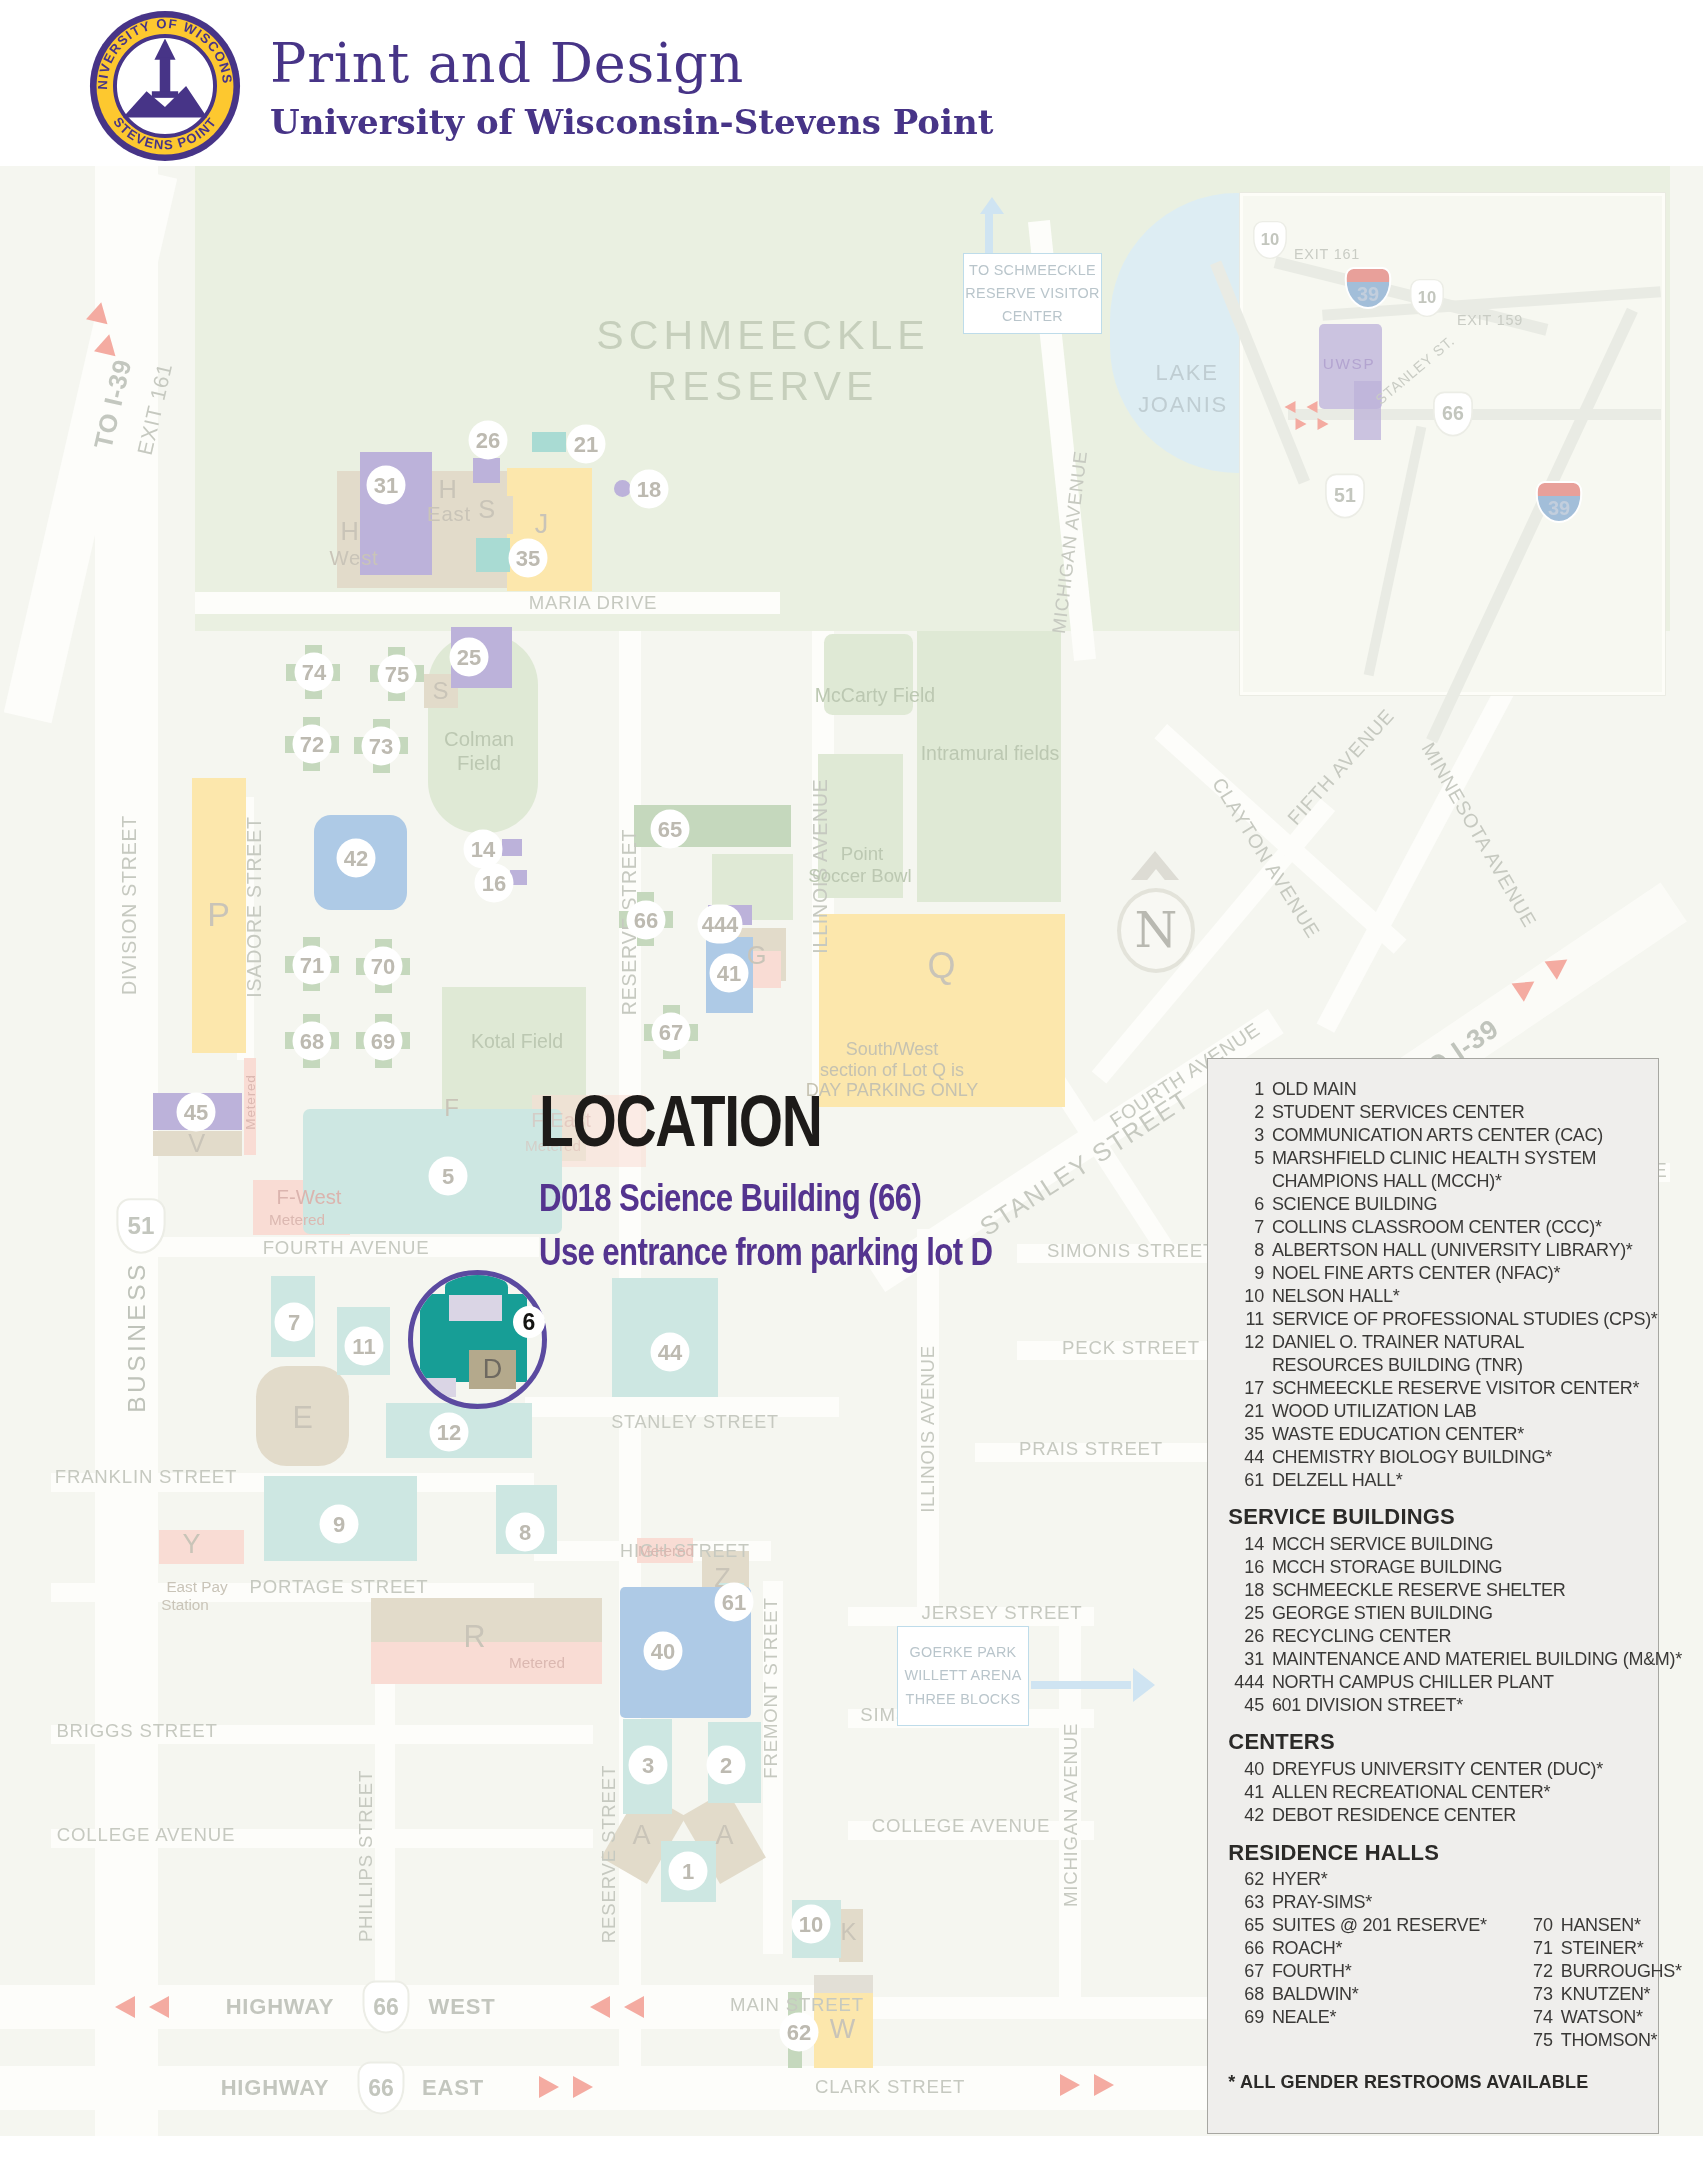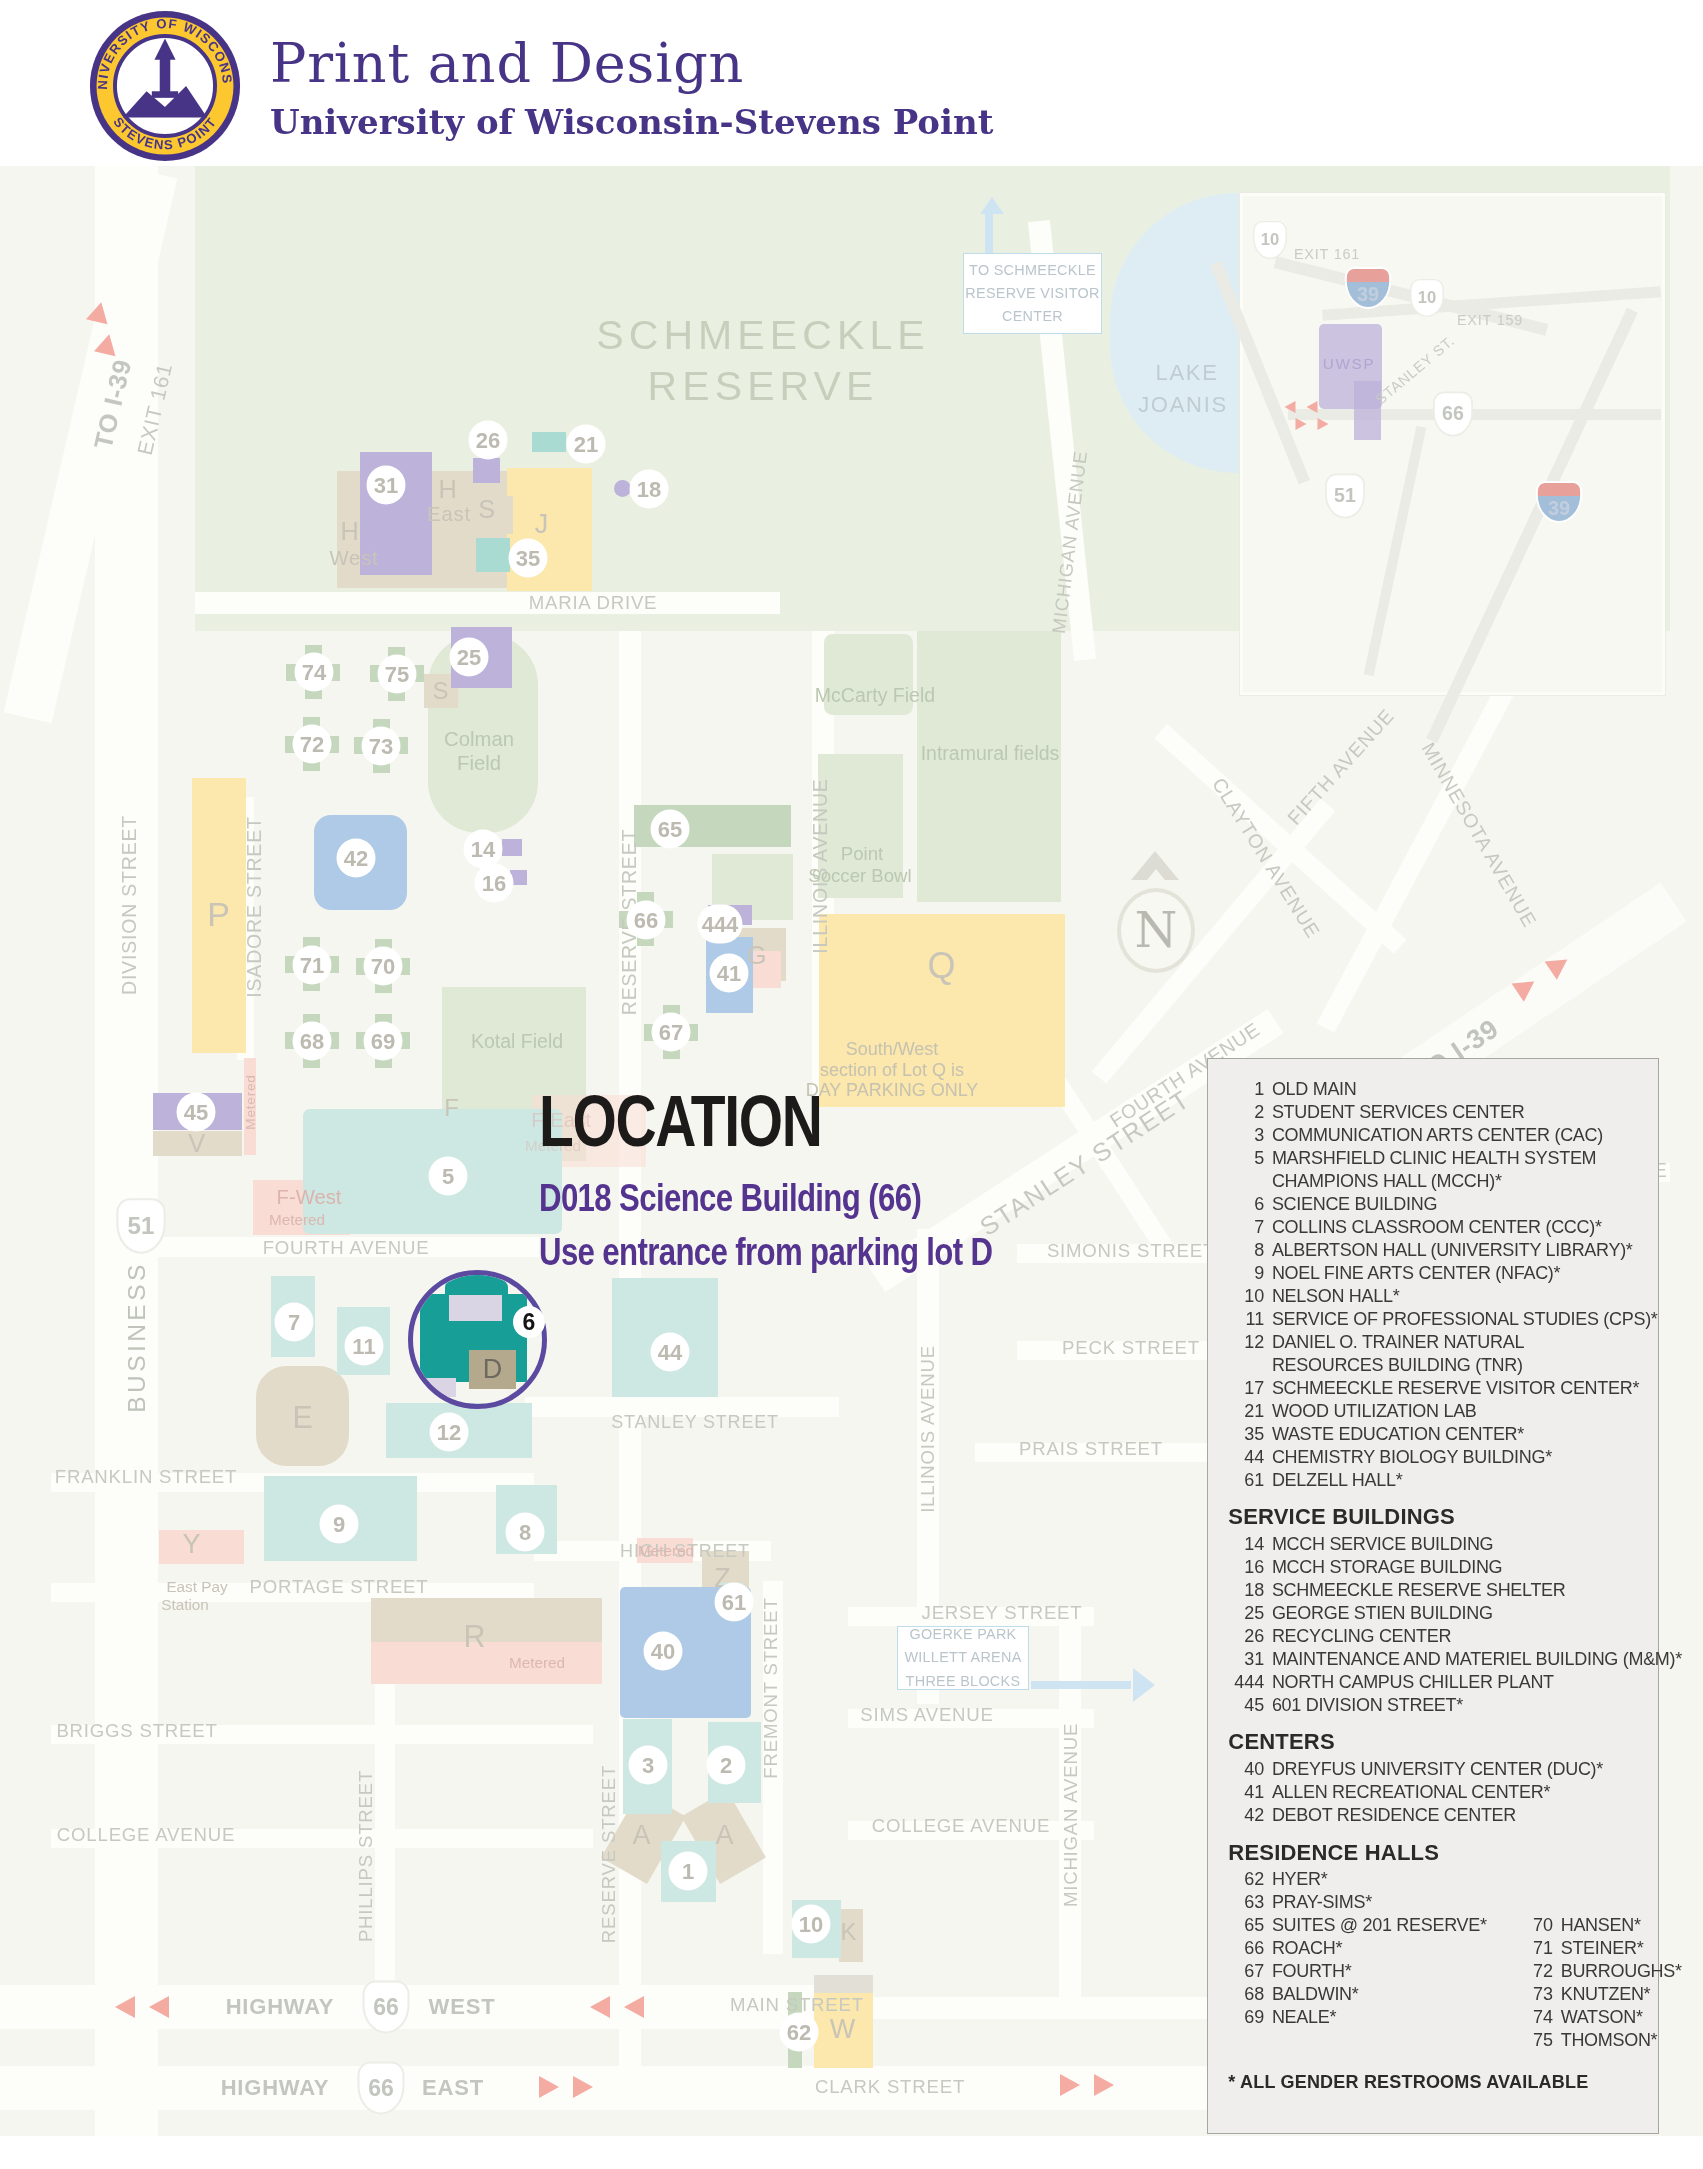--- a/index.html
+++ b/index.html
@@ -339,21 +339,21 @@
         <div class="tri tri-l" style="left: 634px; top: 2007px; transform: translate(-50%, -50%) rotate(0deg) scale(1);"></div>
         <div class="tri tri-r" style="left: 549px; top: 2087px; transform: translate(-50%, -50%) rotate(0deg) scale(1);"></div>
         <div class="tri tri-r" style="left: 583px; top: 2087px; transform: translate(-50%, -50%) rotate(0deg) scale(1);"></div>
         <div class="tri tri-r" style="left: 1070px; top: 2085px; transform: translate(-50%, -50%) rotate(0deg) scale(1);"></div>
         <div class="tri tri-r" style="left: 1104px; top: 2085px; transform: translate(-50%, -50%) rotate(0deg) scale(1);"></div>
         <div class="box-note" style="left: 963px; top: 253px; width: 139px; height: 81px;">
           <div>TO SCHMEECKLE</div>
           <div>RESERVE VISITOR</div>
           <div>CENTER</div>
         </div>
-        <div class="box-note" style="left: 897px; top: 1626px; width: 132px; height: 64px;">
+        <div class="box-note" style="left: 897px; top: 1626px; width: 132px; height: 100px;">
           <div>GOERKE PARK</div>
           <div>WILLETT ARENA</div>
           <div>THREE BLOCKS</div>
         </div>
         <div class="compass">
           <div class="chev"></div>
           <div class="chev2"></div>
           <div class="ring">N</div>
         </div>
         <div class="blue-arrow-up">

